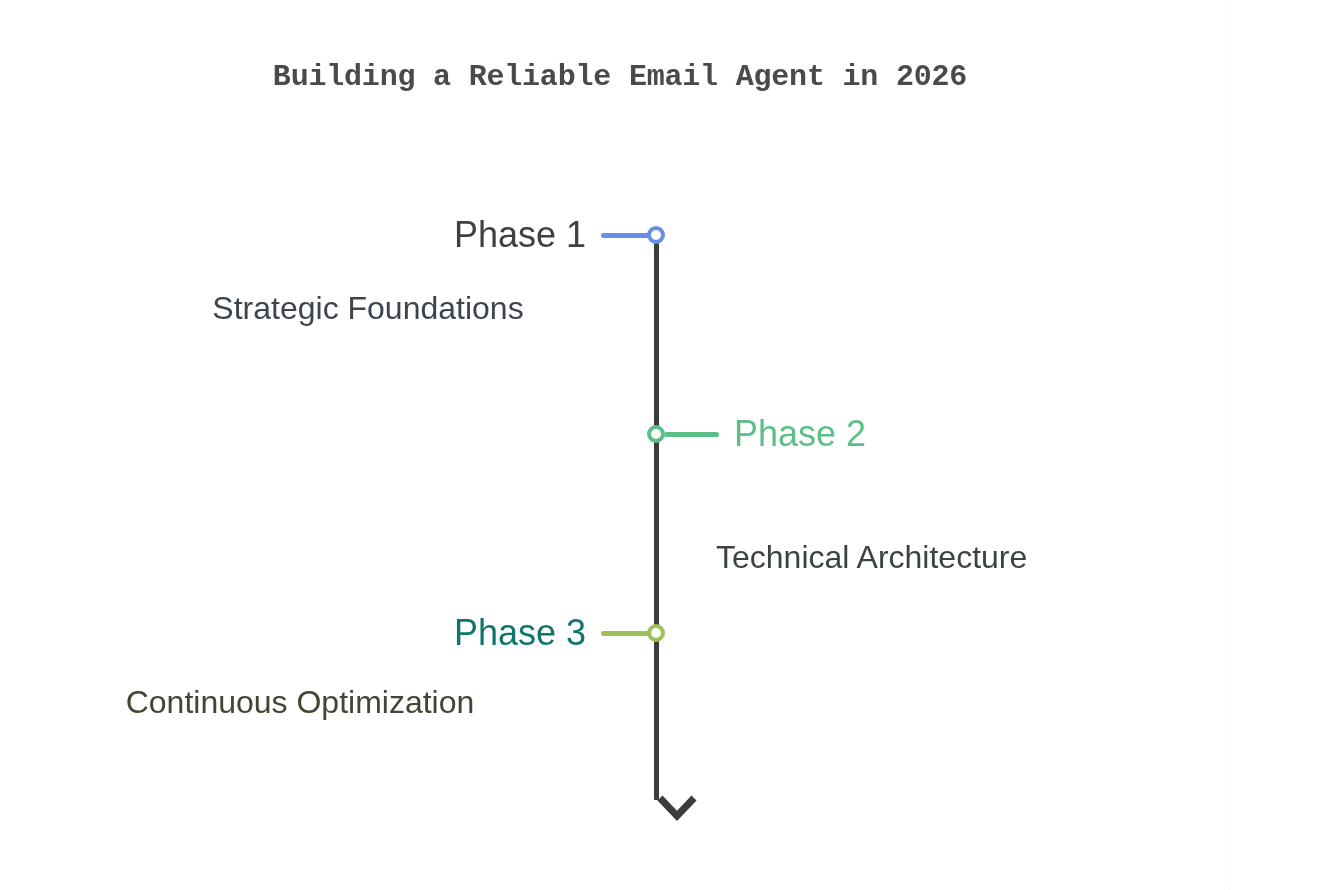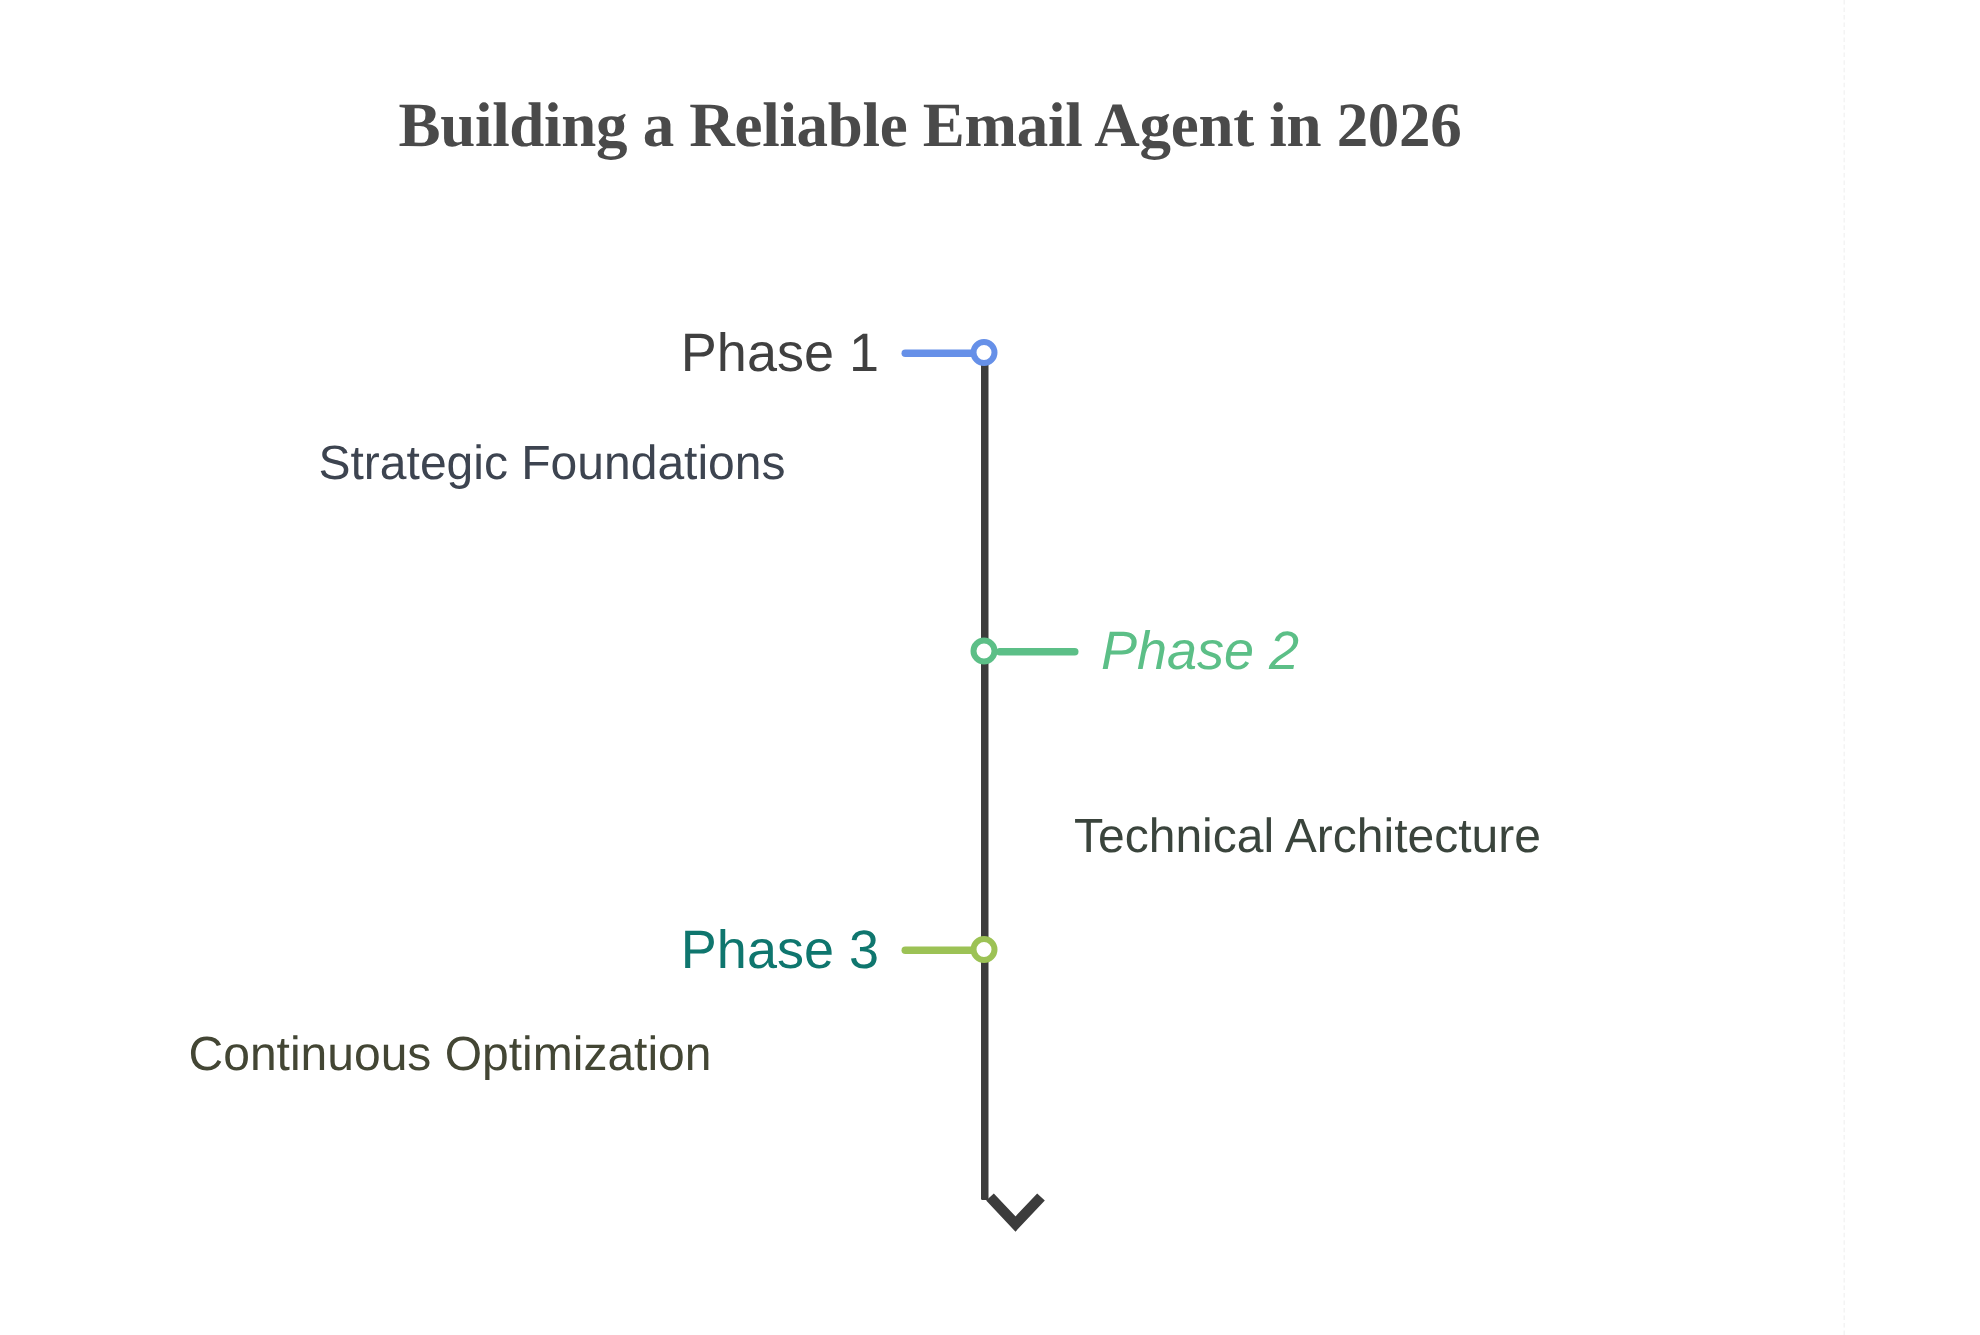--- a/index.html
+++ b/index.html
@@ -31,22 +31,22 @@
     border-left: 1px dashed #f4f4f4;
   }
 
   
   .title {
     position: absolute;
     top: 60px;
     left: 0;
     width: 1240px;
     text-align: center;
-    font-family: Liberation Serif, serif;
-    font-size: 42px;
+    font-family: Liberation Mono, monospace;
+    font-size: 30px;
     font-weight: 700;
     letter-spacing: -0.2px;
     color: #4a4a4a;
     white-space: nowrap;
   }
 
   
   .spine {
     position: absolute;
     left: 654px;
@@ -97,21 +97,21 @@
   
   .phase-label {
     position: absolute;
     top: -25px;
     font-size: 36px;
     font-weight: 400;
     line-height: 50px;
     white-space: nowrap;
   }
   .phase-label.left  { right: 734px; text-align: right; }
-  .phase-label.right { left: 734px;  text-align: left; font-style: italic; }
+  .phase-label.right { left: 734px;  text-align: left; }
 
   
   .phase-desc {
     position: absolute;
     font-size: 32px;
     font-weight: 400;
     line-height: 50px;
   }
   .phase-desc.left {
     right: 716px;

